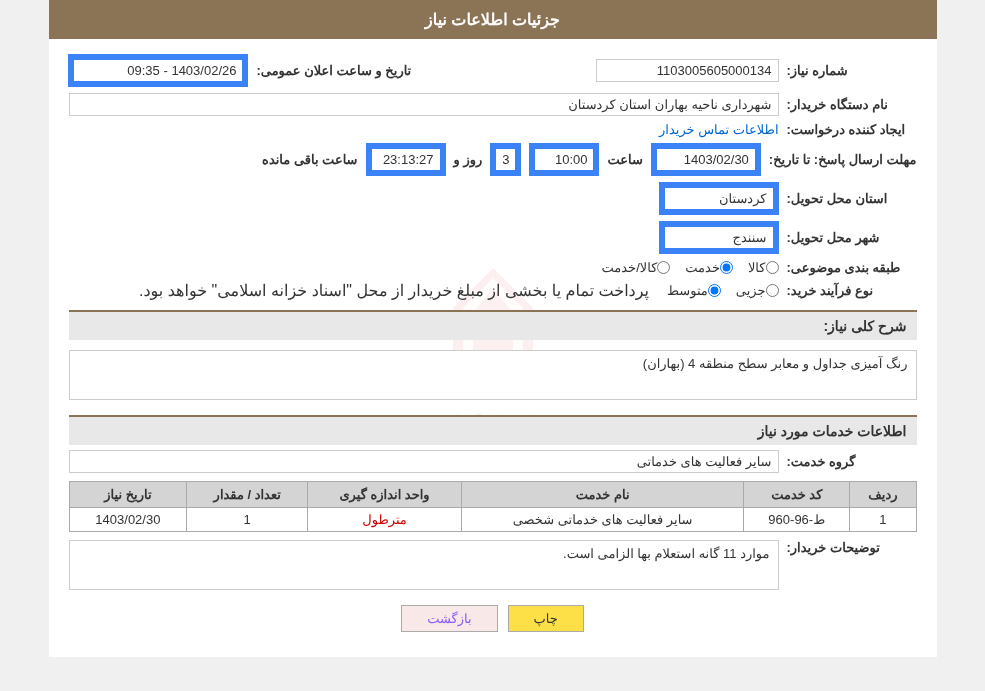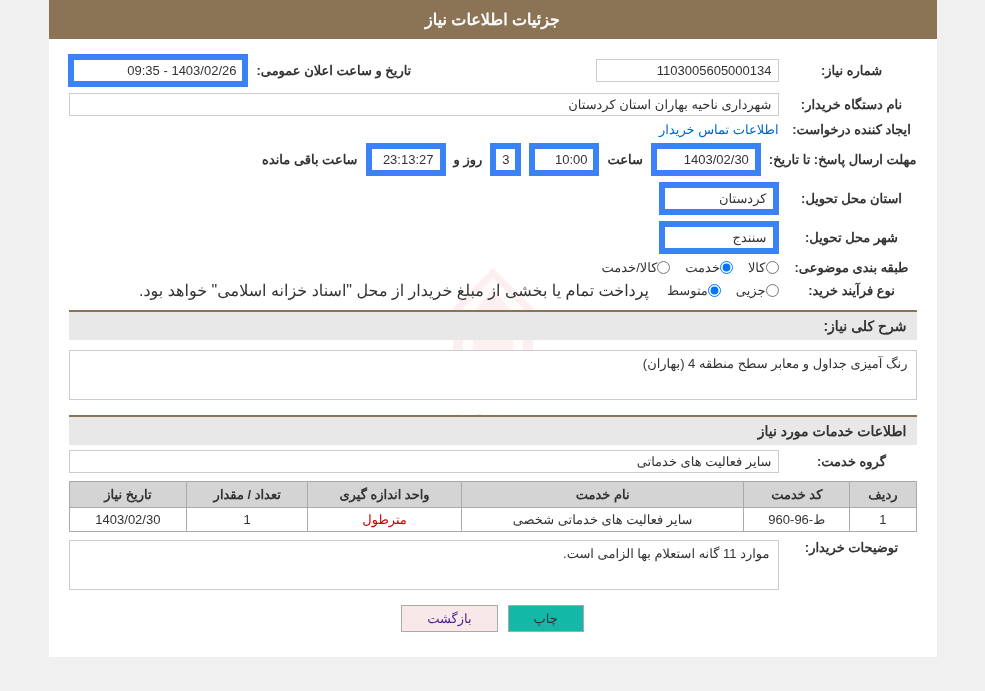--- a/index.html
+++ b/index.html
@@ -89,26 +89,26 @@
       margin-bottom: 10px;
     }
     .btn {
       padding: 5px 25px;
       font-size: 13px;
       font-family: Tahoma, Arial, sans-serif;
       border: 1px solid #aaa;
       cursor: pointer;
     }
     .btn-print {
-      background: #14b8a6;
+      background: #fde047;
       color: #333;
     }
     .btn-back {
       background: #f8e8e8;
-      color: #4c1d95;
+      color: #8b5cf6;
     }
     .main-container {
       position: relative;
     }
     .watermark {
       position: absolute;
       top: 50%;
       left: 50%;
       transform: translate(-50%, -50%);
       width: 200px;
@@ -122,21 +122,21 @@
       z-index: 1;
     }
     .field-row {
       display: flex;
       align-items: center;
       margin-bottom: 6px;
       gap: 8px;
     }
     .field-label {
       font-weight: bold;
-      text-align: center;
+      text-align: left;
       min-width: 130px;
       white-space: nowrap;
     }
     .field-value {
       flex: 1;
       border: 1px solid #ccc;
       padding: 3px 6px;
       min-height: 22px;
       background: #fff;
       text-align: right;

